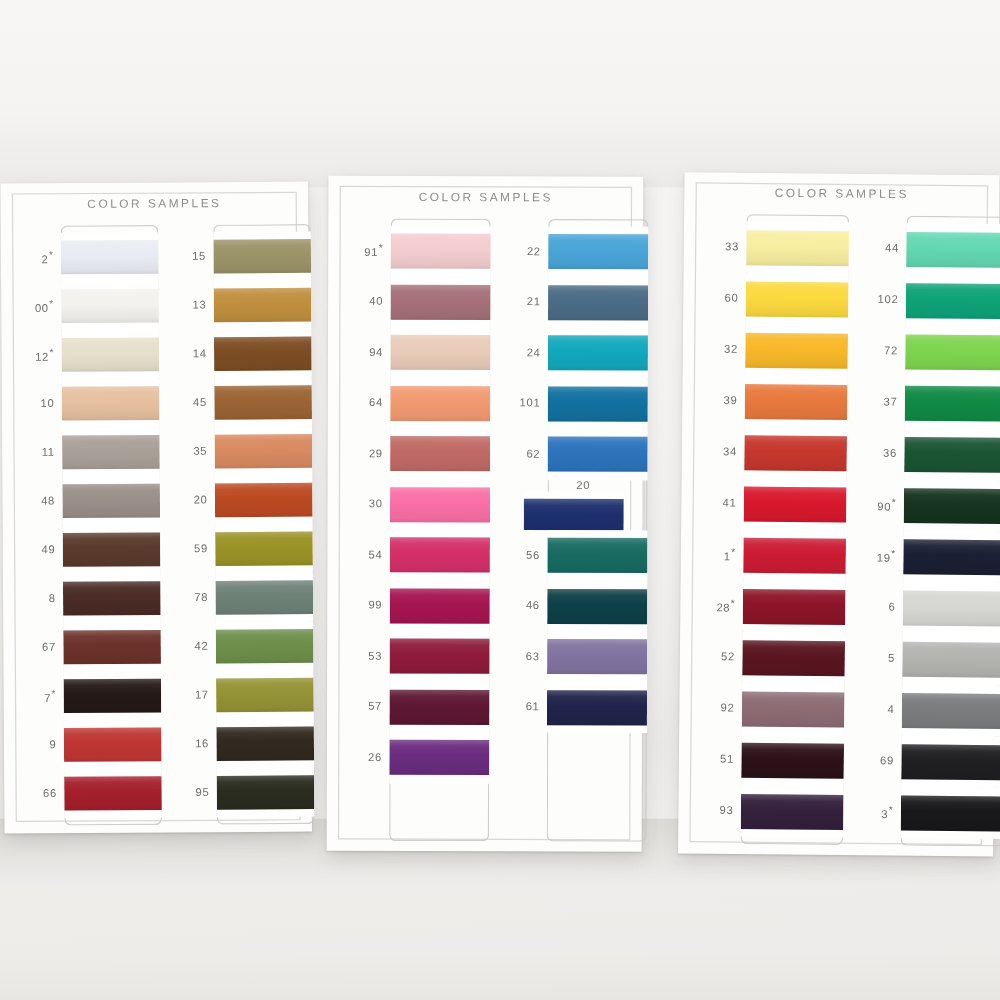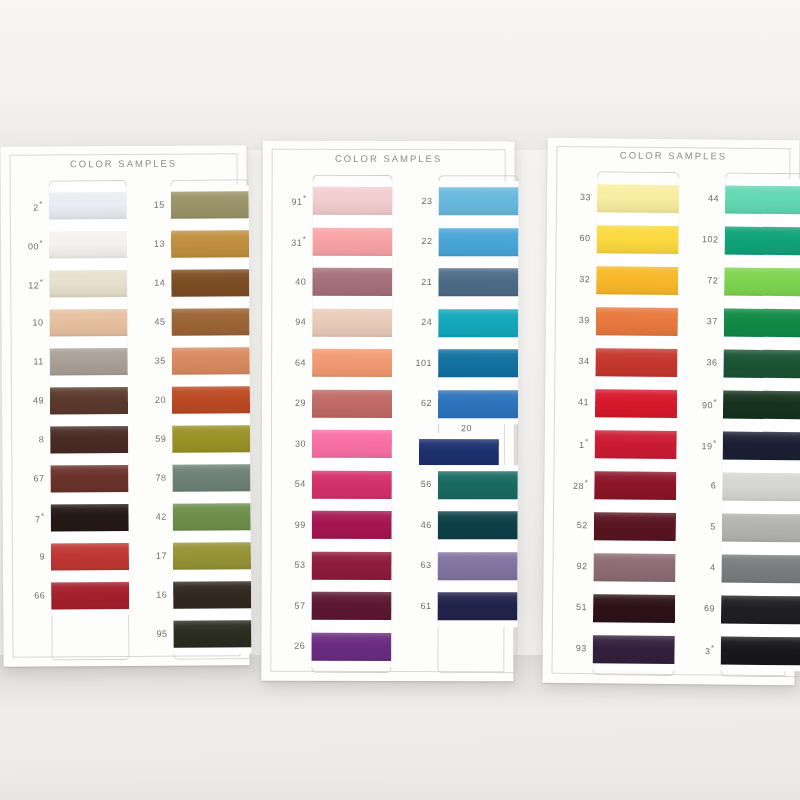--- a/index.html
+++ b/index.html
@@ -154,20 +154,26 @@
                 <div class="swatch" style="background: rgb(230, 192, 160); height: 27px; top: 6px;"></div>
               </div>
             </div>
             <div class="row" style="height: 39px;">
               <div class="label" style="width: 30px; margin-right: 6px;"><span>11</span></div>
               <div class="swatch-wrap" style="width: 78px; height: 39px;">
                 <div class="swatch" style="background: rgb(169, 160, 152); height: 27px; top: 6px;"></div>
               </div>
             </div>
             <div class="row" style="height: 39px;">
+              <div class="label" style="width: 30px; margin-right: 6px;"><span>48</span></div>
+              <div class="swatch-wrap" style="width: 78px; height: 39px;">
+                <div class="swatch" style="background: rgb(154, 143, 137); height: 27px; top: 6px;"></div>
+              </div>
+            </div>
+            <div class="row" style="height: 39px;">
               <div class="label" style="width: 30px; margin-right: 6px;"><span>49</span></div>
               <div class="swatch-wrap" style="width: 78px; height: 39px;">
                 <div class="swatch" style="background: rgb(90, 58, 44); height: 27px; top: 6px;"></div>
               </div>
             </div>
             <div class="row" style="height: 39px;">
               <div class="label" style="width: 30px; margin-right: 6px;"><span>8</span></div>
               <div class="swatch-wrap" style="width: 78px; height: 39px;">
                 <div class="swatch" style="background: rgb(74, 43, 37); height: 27px; top: 6px;"></div>
               </div>
@@ -280,26 +286,20 @@
         <div class="columns" style="top: 40px; left: 12px; right: 10px;">
           <div class="swatch-col" style="margin-left: 0px;">
             <div class="window-frame" style="left: 38px; top: -6px; width: 80px; height: 498px;"></div>
             <div class="row" style="height: 40.5px;">
               <div class="label" style="width: 32px; margin-right: 6px;"><span>91</span><span class="star">*</span></div>
               <div class="swatch-wrap" style="width: 80px; height: 40.5px;">
                 <div class="swatch" style="background: rgb(243, 205, 208); height: 28px; top: 6.25px;"></div>
               </div>
             </div>
             <div class="row" style="height: 40.5px;">
-              <div class="label" style="width: 32px; margin-right: 6px;"><span>31</span><span class="star">*</span></div>
-              <div class="swatch-wrap" style="width: 80px; height: 40.5px;">
-                <div class="swatch" style="background: rgb(248, 163, 166); height: 28px; top: 6.25px;"></div>
-              </div>
-            </div>
-            <div class="row" style="height: 40.5px;">
               <div class="label" style="width: 32px; margin-right: 6px;"><span>40</span></div>
               <div class="swatch-wrap" style="width: 80px; height: 40.5px;">
                 <div class="swatch" style="background: rgb(165, 112, 121); height: 28px; top: 6.25px;"></div>
               </div>
             </div>
             <div class="row" style="height: 40.5px;">
               <div class="label" style="width: 32px; margin-right: 6px;"><span>94</span></div>
               <div class="swatch-wrap" style="width: 80px; height: 40.5px;">
                 <div class="swatch" style="background: rgb(233, 203, 185); height: 28px; top: 6.25px;"></div>
               </div>
@@ -348,26 +348,20 @@
             </div>
             <div class="row" style="height: 40.5px;">
               <div class="label" style="width: 32px; margin-right: 6px;"><span>26</span></div>
               <div class="swatch-wrap" style="width: 80px; height: 40.5px;">
                 <div class="swatch" style="background: rgb(106, 44, 128); height: 28px; top: 6.25px;"></div>
               </div>
             </div>
           </div>
           <div class="swatch-col" style="margin-left: 8px;">
             <div class="window-frame" style="left: 38px; top: -6px; width: 80px; height: 498px;"></div>
-            <div class="row" style="height: 40.5px;">
-              <div class="label" style="width: 32px; margin-right: 6px;"><span>23</span></div>
-              <div class="swatch-wrap" style="width: 80px; height: 40.5px;">
-                <div class="swatch" style="background: rgb(104, 185, 222); height: 28px; top: 6.25px;"></div>
-              </div>
-            </div>
             <div class="row" style="height: 40.5px;">
               <div class="label" style="width: 32px; margin-right: 6px;"><span>22</span></div>
               <div class="swatch-wrap" style="width: 80px; height: 40.5px;">
                 <div class="swatch" style="background: rgb(73, 165, 216); height: 28px; top: 6.25px;"></div>
               </div>
             </div>
             <div class="row" style="height: 40.5px;">
               <div class="label" style="width: 32px; margin-right: 6px;"><span>21</span></div>
               <div class="swatch-wrap" style="width: 80px; height: 40.5px;">
                 <div class="swatch" style="background: rgb(75, 107, 134); height: 28px; top: 6.25px;"></div>

